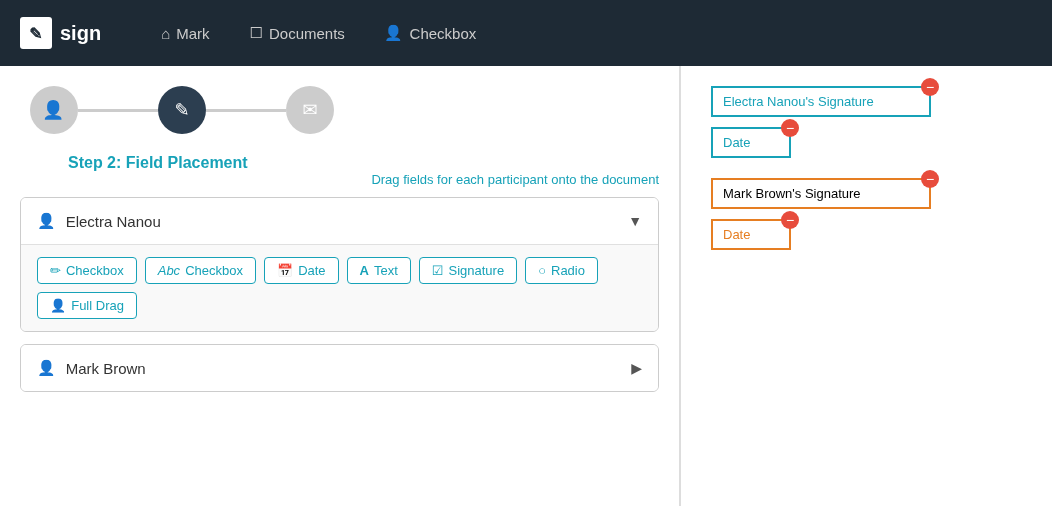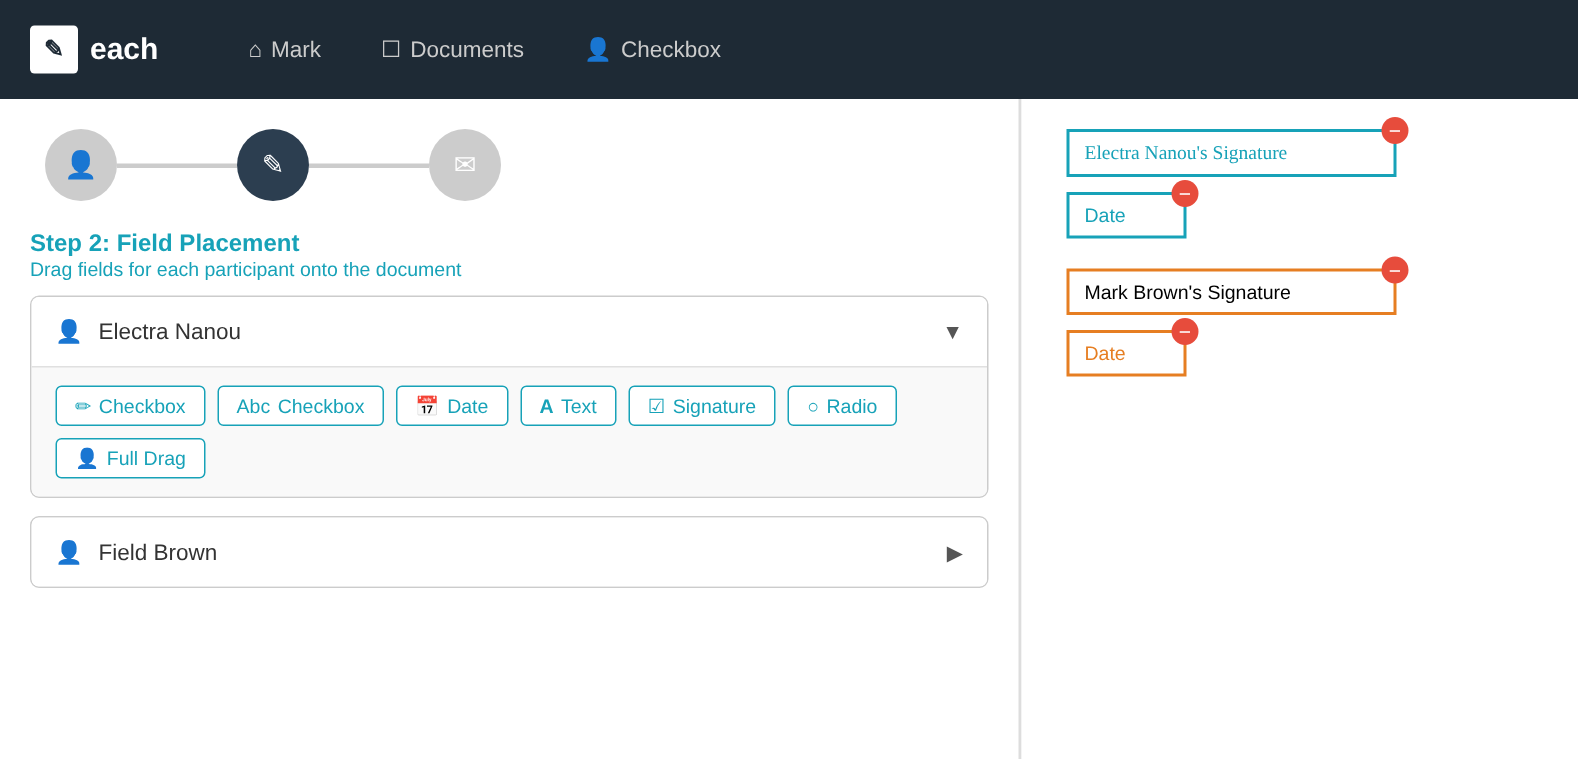--- a/index.html
+++ b/index.html
@@ -90,32 +90,34 @@
     }
     .step-line {
       flex: 0 0 80px;
       height: 3px;
       background: #ccc;
     }
 
     
     .step-info {
       margin-bottom: 10px;
+      margin-left: 48px;
     }
     .step-info .step-label {
       font-size: 16px;
       color: #333;
     }
     .step-info .step-label span {
       color: #17a2b8;
       font-weight: bold;
     }
     .step-description {
       font-size: 13px;
       color: #555;
+      text-align: right;
     }
     .step-description span {
       color: #17a2b8;
     }
 
     
     .participant-section {
       border: 1px solid #ccc;
       border-radius: 6px;
       margin-bottom: 12px;
@@ -190,21 +192,20 @@
     .sig-box .sig-label {
       border: 2px solid;
       padding: 6px 10px;
       font-size: 13px;
       width: 220px;
       display: block;
     }
     .sig-box.teal .sig-label {
       border-color: #17a2b8;
       color: #17a2b8;
-      font-family: Liberation Serif, serif;
     }
     .sig-box.orange .sig-label {
       border-color: #e67e22;
       color: #000000;
     }
     .remove-btn {
       position: absolute;
       top: -8px;
       right: -8px;
       width: 18px;
@@ -226,21 +227,21 @@
       background: #ddd;
       height: 100%;
     }
   </style>
 </head>
 <body>
 
 <nav class="navbar">
   <div class="navbar-brand">
     <div class="logo-icon">✎</div>
-    <span>each</span>
+    <span>sign</span>
   </div>
   <div class="nav-links">
     <a class="nav-link">
       <span>⌂</span>
       <span>Mark</span>
     </a>
     <a class="nav-link">
       <span>☐</span>
       <span>Documents</span>
     </a>
@@ -285,21 +286,21 @@
           <span>Electra Nanou</span>
         </div>
         <span class="chevron">▼</span>
       </div>
       <div class="field-buttons">
         <button class="field-btn">
           <span>✏</span>
           <span>Checkbox</span>
         </button>
         <button class="field-btn">
-          <span style="text-align:right;">Abc</span>
+          <span style="font-style:italic;text-align:right;">Abc</span>
           <span>Checkbox</span>
         </button>
         <button class="field-btn">
           <span>📅</span>
           <span>Date</span>
         </button>
         <button class="field-btn">
           <span style="font-weight:bold;">A</span>
           <span>Text</span>
         </button>
@@ -315,21 +316,21 @@
           <span>👤</span>
           <span>Full Drag</span>
         </button>
       </div>
     </div>
 
     <div class="participant-section">
       <div class="participant-header">
         <div class="name">
           <span>👤</span>
-          <span>Field Brown</span>
+          <span>Mark Brown</span>
         </div>
         <span class="chevron">▶</span>
       </div>
     </div>
   </div>
 
   <div class="divider-vertical"></div>
 
   <div class="right-panel">
 

